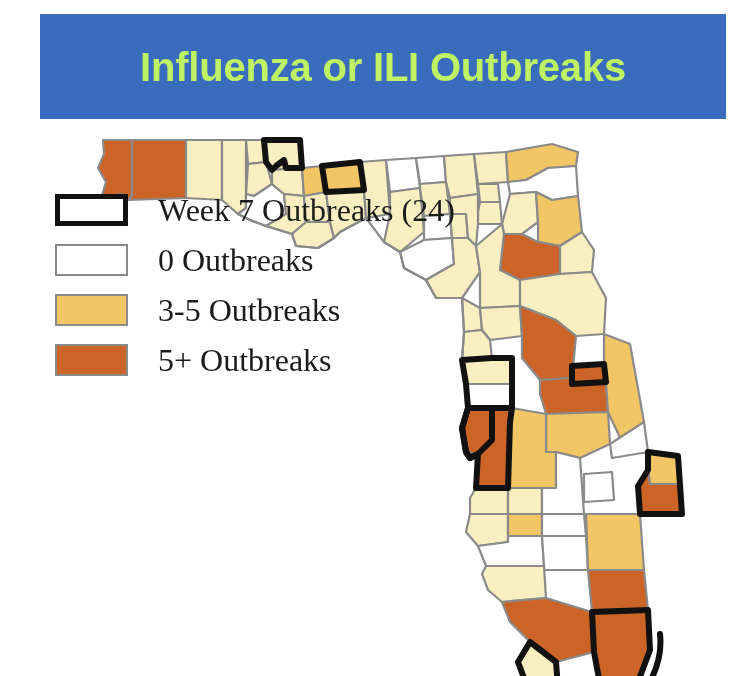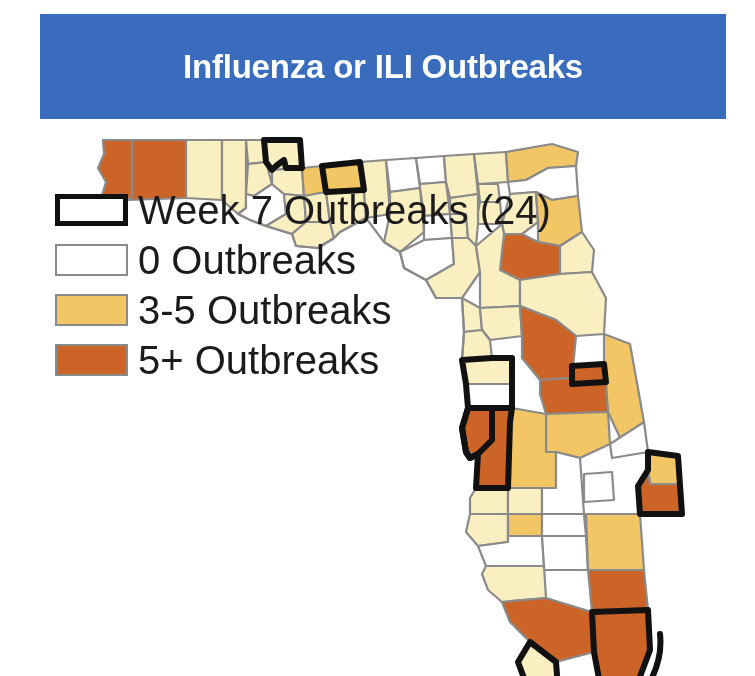--- a/index.html
+++ b/index.html
@@ -25,24 +25,24 @@
     width: 686px;
     height: 105px;
     background: #3a6cbe;
     display: flex;
     flex-direction: column;
     align-items: center;
     justify-content: center;
     box-sizing: border-box;
   }
   .title-line {
-    color: #ffffff;
+    color: #bef264;
     font-family: "Liberation Sans", sans-serif;
     font-weight: bold;
-    font-size: 33px;
+    font-size: 40px;
     line-height: 40px;
     letter-spacing: -0.2px;
     white-space: nowrap;
     text-align: center;
   }
 
   
   #map-stage {
     position: absolute;
     left: 0;
@@ -77,23 +77,23 @@
     box-sizing: border-box;
     border: 2px solid #8a8a8a;
     background: #ffffff;
     flex: 0 0 auto;
   }
   .legend-swatch.outline-week {
     border: 5px solid #111111;
     background: #ffffff;
   }
   .legend-label {
-    margin-left: 10px;
-    font-family: Liberation Sans, sans-serif;
-    font-size: 40px;
+    margin-left: 30px;
+    font-family: Liberation Serif, serif;
+    font-size: 32px;
     line-height: 30px;
     color: #1b1b1b;
     white-space: nowrap;
   }
 
   
 </style>
 </head>
 <body>
 

